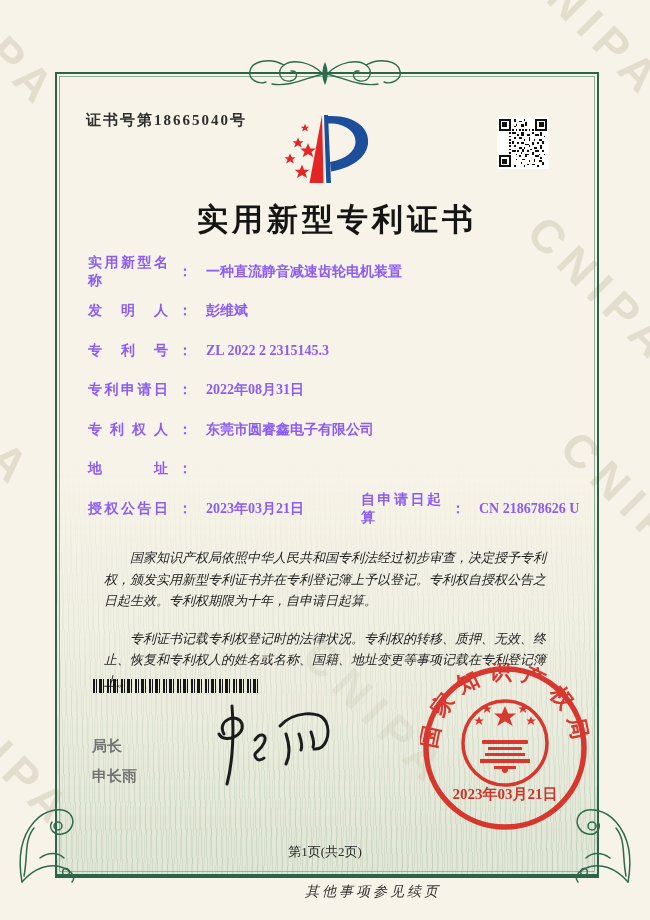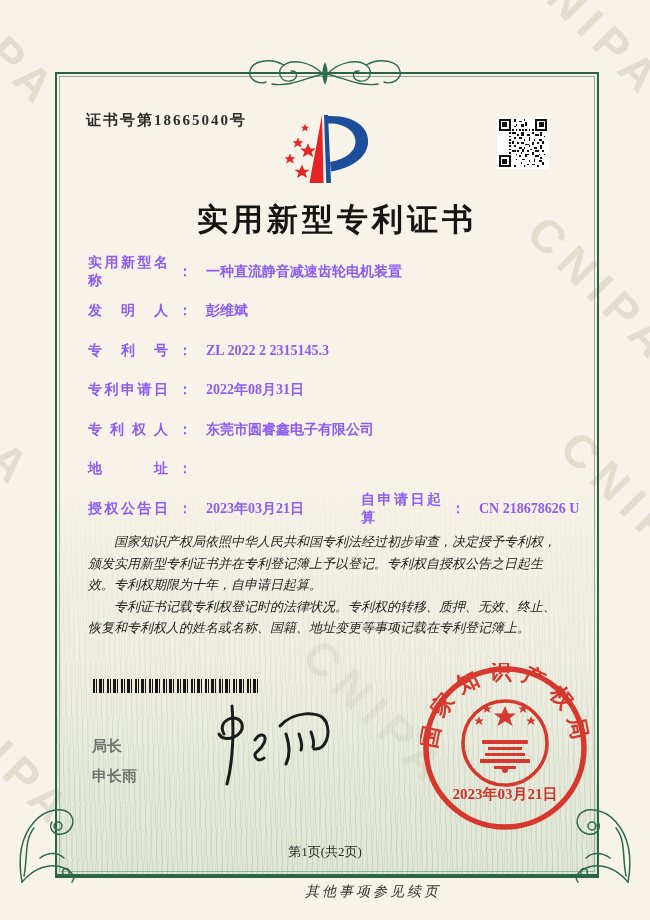--- a/index.html
+++ b/index.html
@@ -46,21 +46,21 @@
   .fields{position:absolute;left:88px;top:252px;width:480px;}
   .frow{height:39.5px;display:flex;align-items:center;font-size:14px;font-weight:bold;color:#8b5cf6;gap:8px;}
   .flabel{display:inline-block;width:80px;text-align:justify;text-align-last:justify;flex:none;}
   .fcolon{margin:0 6px 0 2px;flex:none;}
   .fvalue{white-space:nowrap;}
   .fvalue.w{width:147px;flex:none;}
   .paras{
     position:absolute;left:88px;top:531px;width:476px;
     font-size:13px;line-height:21.5px;font-style:italic;color:#1e1e1e;
   }
-  .paras p{margin:0;text-indent:2em;}
+  .paras p{margin:16px;text-indent:2em;}
   .barcode{
     position:absolute;left:93px;top:679px;width:167px;height:14px;
     background:repeating-linear-gradient(90deg,
       #161616 0 2px,transparent 2px 3px,
       #161616 3px 4px,transparent 4px 6px,
       #161616 6px 9px,transparent 9px 10px,
       #161616 10px 11px,transparent 11px 14px);
   }
   .director{
     position:absolute;left:92px;top:731px;

